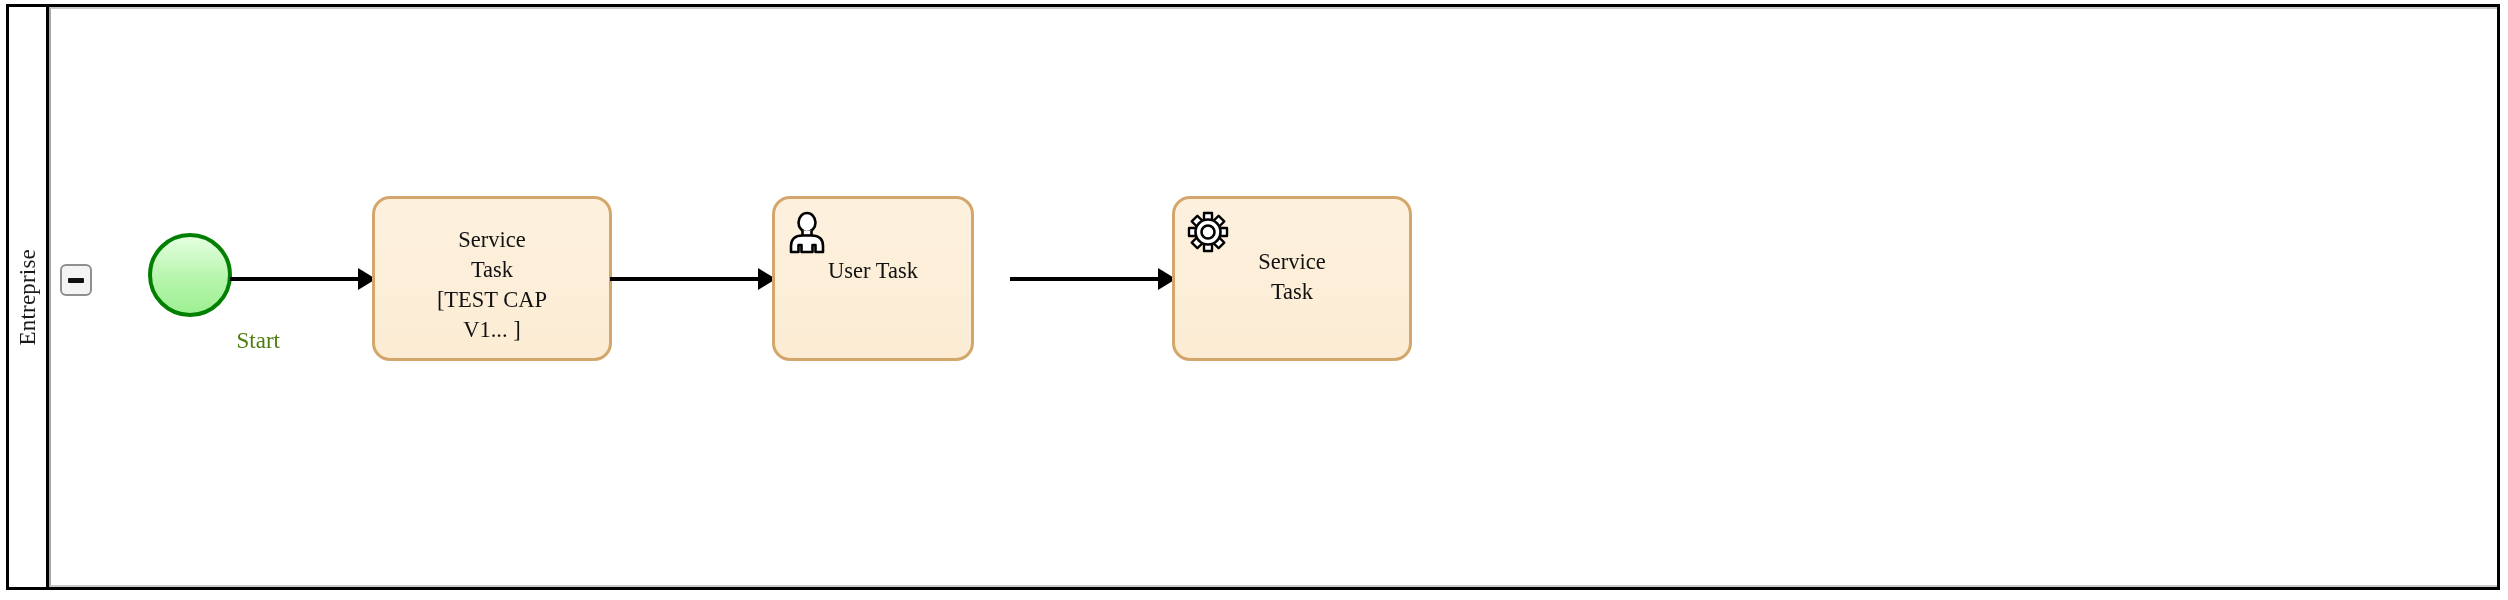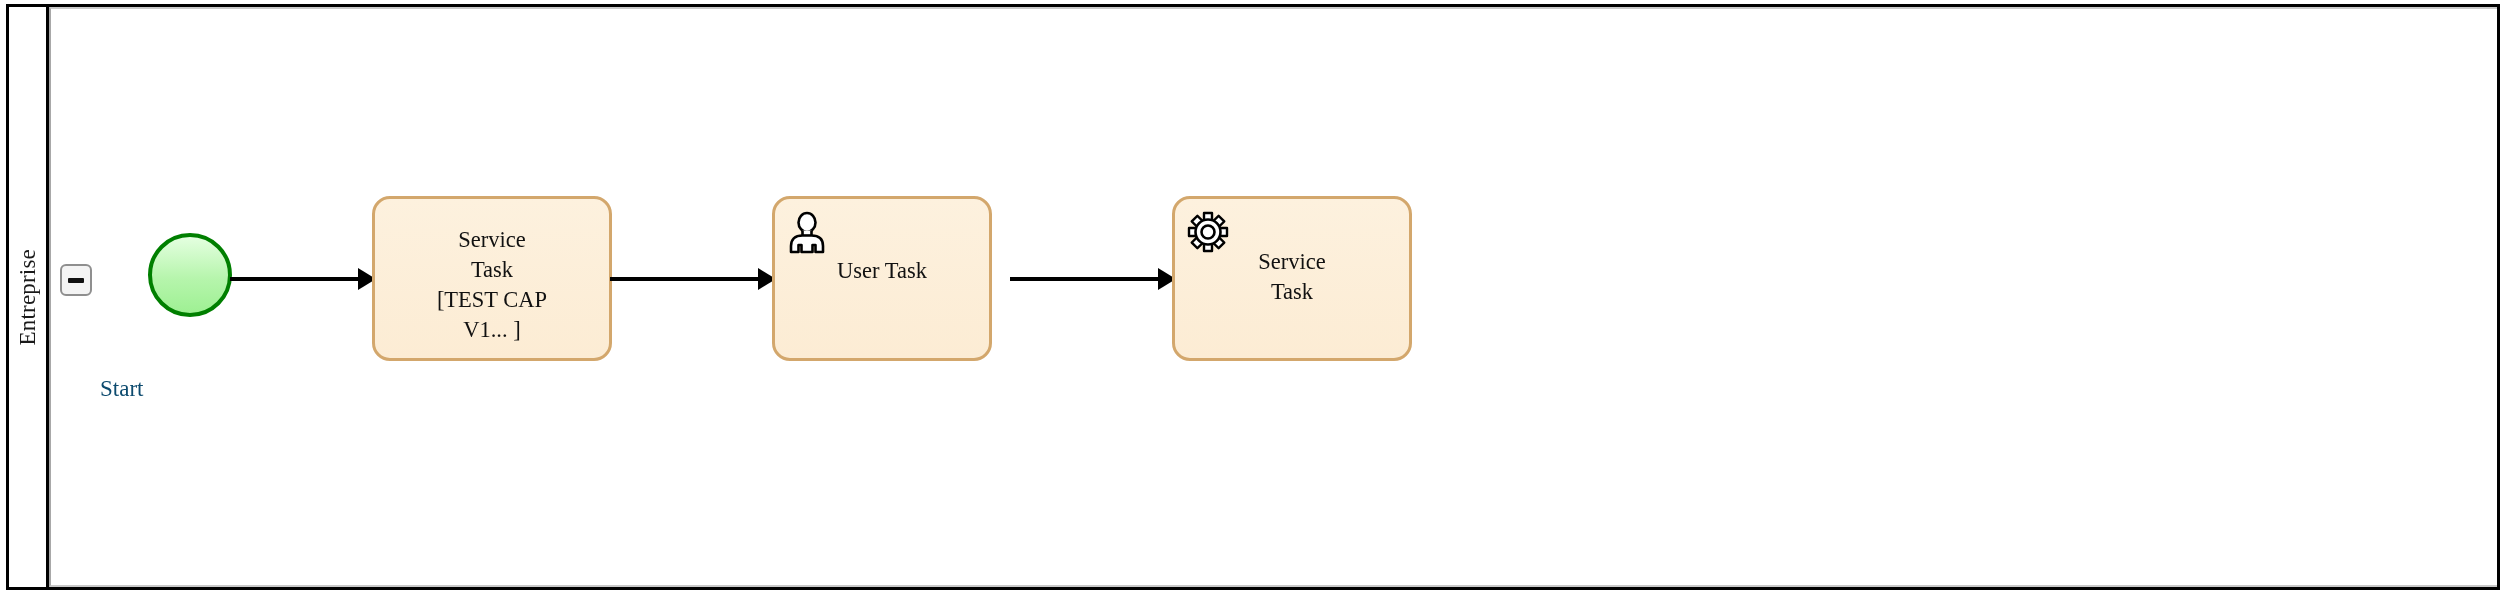--- a/index.html
+++ b/index.html
@@ -100,24 +100,23 @@
     border-radius: 50%;
     background: linear-gradient(to bottom, #e4ffe0 0%, #b6f5ac 55%, #9ef093 100%);
     cursor: pointer;
   }
 
   .start-label {
     position: absolute;
     left: 100px;
     top: 328px;
     width: 180px;
-    text-align: left;
+    text-align: right;
     font-size: 23px;
-    color: #0c4a6e;
-    margin-top: 48px;
+    color: #4d7c0f;
   }
 
   
   .task {
     position: absolute;
     box-sizing: border-box;
     border: 3px solid #d3a76c;
     border-radius: 18px;
     background: linear-gradient(to bottom, #fdf1de 0%, #fcecd4 100%);
     cursor: pointer;
@@ -130,21 +129,21 @@
     text-align: center;
     font-size: 22.5px;
     line-height: 30px;
     color: #111111;
     white-space: pre-line;
   }
 
   .task-1 { left: 372px; top: 196px; width: 240px; height: 165px; }
   .task-1 .task-label { top: 26px; }
 
-  .task-2 { left: 772px; top: 196px; width: 220px; height: 165px; }
+  .task-2 { left: 772px; top: 196px; width: 202px; height: 165px; }
   .task-2 .task-label { top: 57px; }
 
   .task-3 { left: 1172px; top: 196px; width: 240px; height: 165px; }
   .task-3 .task-label { top: 48px; }
 
   
   .task-icon {
     position: absolute;
     left: 12px;
     top: 12px;

